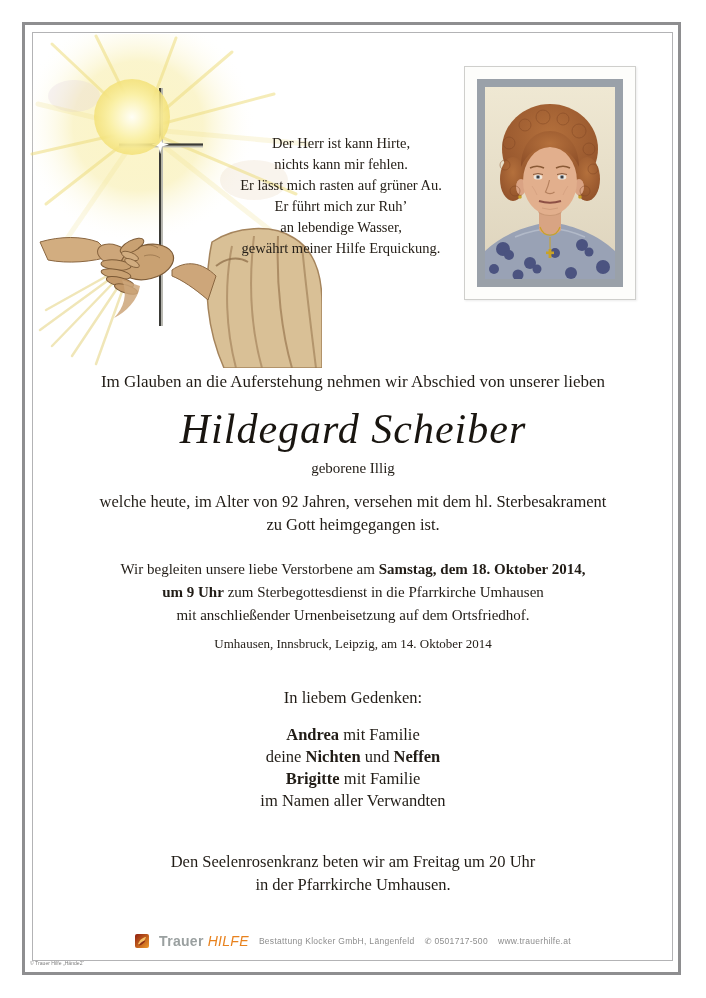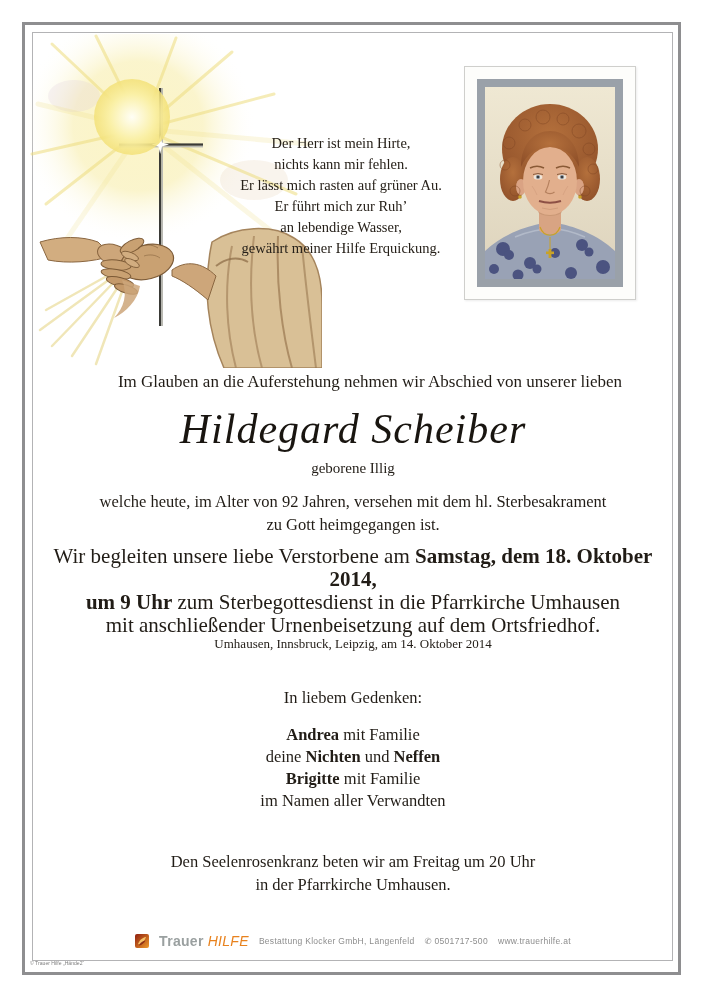--- a/index.html
+++ b/index.html
@@ -9,25 +9,25 @@
                border:3px solid #8e8e90;}
   .inner-frame{position:absolute;left:32px;top:32px;width:639px;height:927px;
                border:1px solid #b3b3b5;}
   .artwork{position:absolute;left:26px;top:34px;width:296px;height:334px;}
   .psalm{position:absolute;left:235px;top:133px;width:212px;text-align:center;
          font-size:14.5px;line-height:21px;color:#262019;}
   .photo-frame{position:absolute;left:464px;top:66px;background:#fdfdfb;
                border:1px solid #cfcfcc;padding:12px;box-shadow:1px 1px 2px rgba(0,0,0,.08);}
   .photo-matte{border:8px solid #9aa1a9;line-height:0;}
   .centerblock{position:absolute;left:34px;width:638px;text-align:center;}
-  .announce{top:372px;font-size:17px;margin-left:17px;}
+  .announce{top:372px;font-size:17px;}
   .name{top:405px;font-size:42px;font-style:italic;letter-spacing:1px;color:#191510;}
   .maiden{top:460px;font-size:15px;}
   .passing{top:490px;font-size:16.5px;line-height:23px;}
-  .funeral{top:545px;font-size:21px;line-height:23px;}
+  .funeral{top:558px;font-size:15px;line-height:23px;}
   .funeral b,.mourners b{font-weight:bold;}
   .dateline{top:636px;font-size:13px;}
   .remembrance{top:688px;font-size:16.5px;}
   .mourners{top:724px;font-size:16.5px;line-height:22px;}
   .rosary{top:832px;font-size:16.5px;line-height:23px;margin-top:18px;}
   .footer{position:absolute;left:34px;top:933px;width:638px;display:flex;align-items:center;
           justify-content:center;gap:10px;font-family:"Liberation Sans","DejaVu Sans",sans-serif;text-align:center;}
   .brand{font-size:14px;letter-spacing:.3px;display:flex;align-items:center;gap:4px;}
   .brand-gray{color:#9aa0a0;font-weight:bold;}
   .brand-orange{color:#e8821e;font-weight:normal;font-style:italic;}
@@ -114,21 +114,21 @@
       <ellipse cx="104" cy="222" rx="9" ry="3.6" fill="#d2ad80" stroke="#7c5a36" stroke-width="0.8" transform="rotate(22 104 222)"></ellipse>
       <ellipse cx="106" cy="229" rx="8" ry="3.2" fill="#d2ad80" stroke="#7c5a36" stroke-width="0.8" transform="rotate(26 106 229)"></ellipse>
       <path d="M112,214 C118,210 126,210 132,214" fill="none" stroke="#7c5a36" stroke-width="1" opacity="0.6"></path>
       <path d="M118,222 C124,220 130,221 134,224" fill="none" stroke="#7c5a36" stroke-width="1" opacity="0.5"></path>
 
       <path d="M96,246 C102,260 98,274 88,284 C100,278 112,266 114,252 Z" fill="#cda67a" opacity="0.85"></path>
     </g>
   </svg>
 
   <div class="psalm">
-    <div>Der Herr ist mein Hirte,</div>
+    <div>Der Herr ist kann Hirte,</div>
     <div>nichts kann mir fehlen.</div>
     <div>Er lässt mich rasten auf grüner Au.</div>
     <div>Er führt mich zur Ruh’</div>
     <div>an lebendige Wasser,</div>
     <div>gewährt meiner Hilfe Erquickung.</div>
   </div>
 
   <div class="photo-frame">
     <div class="photo-matte">
       <svg width="130" height="192" viewBox="0 0 130 192">

